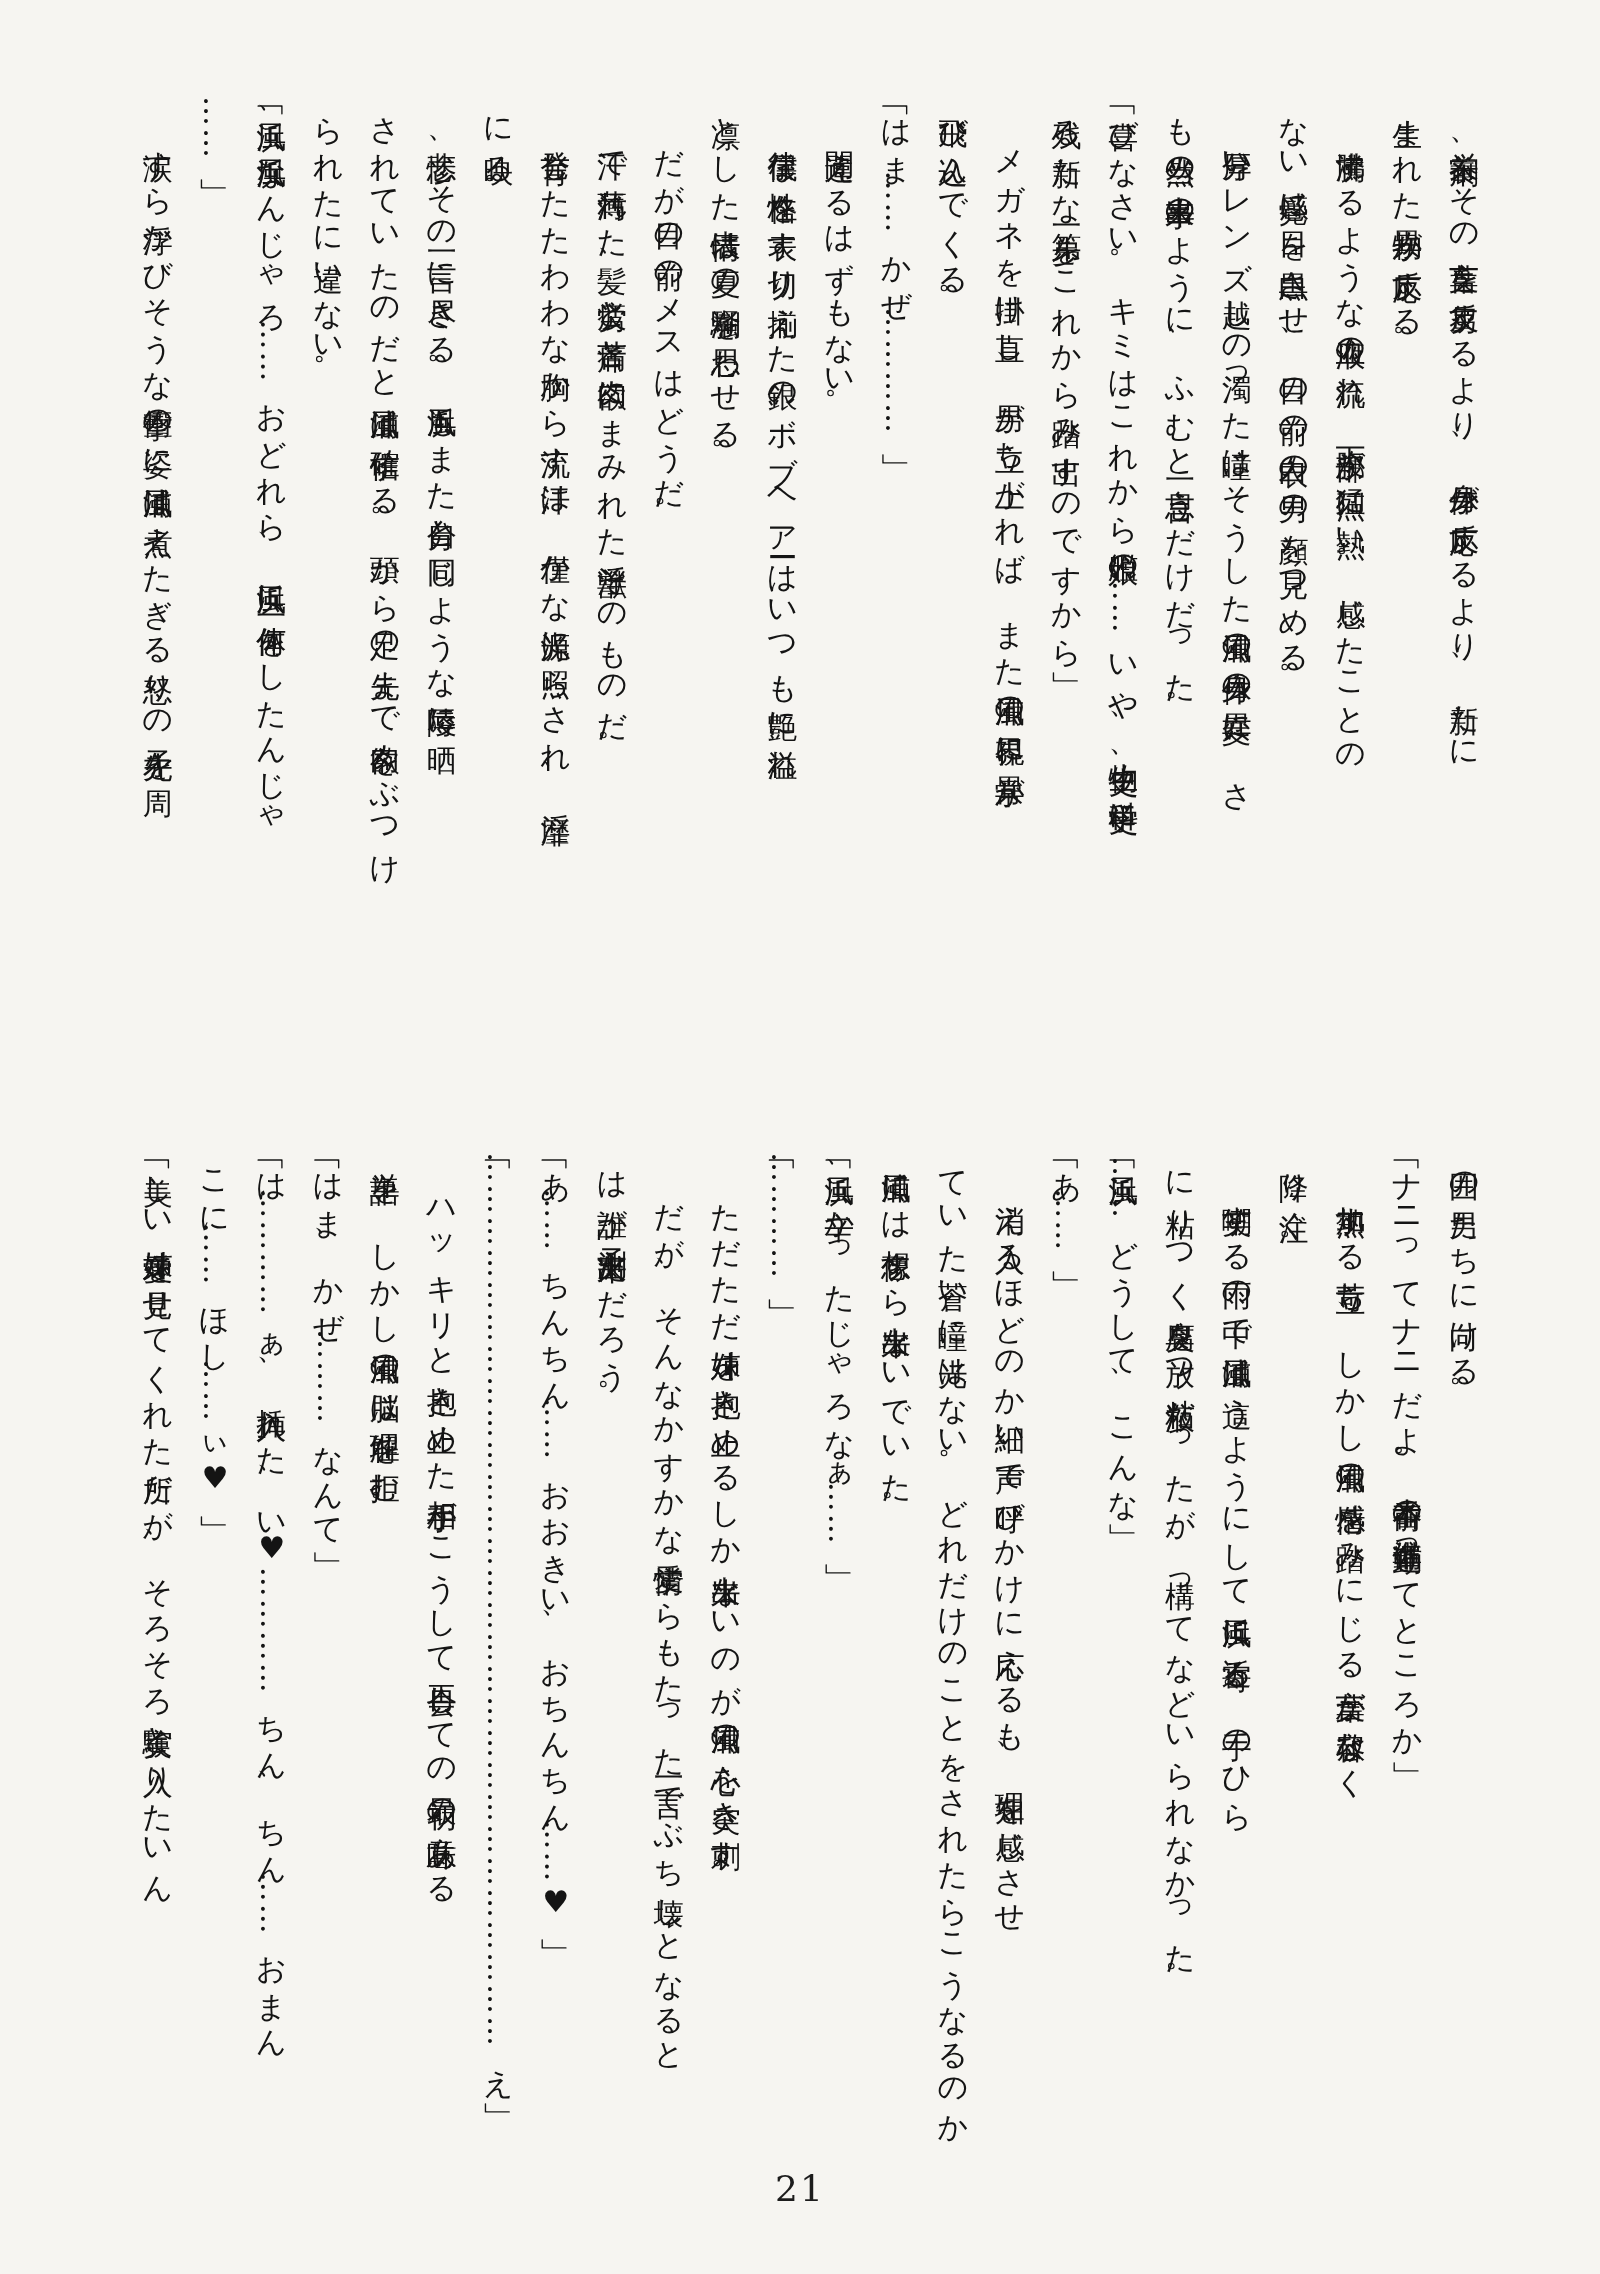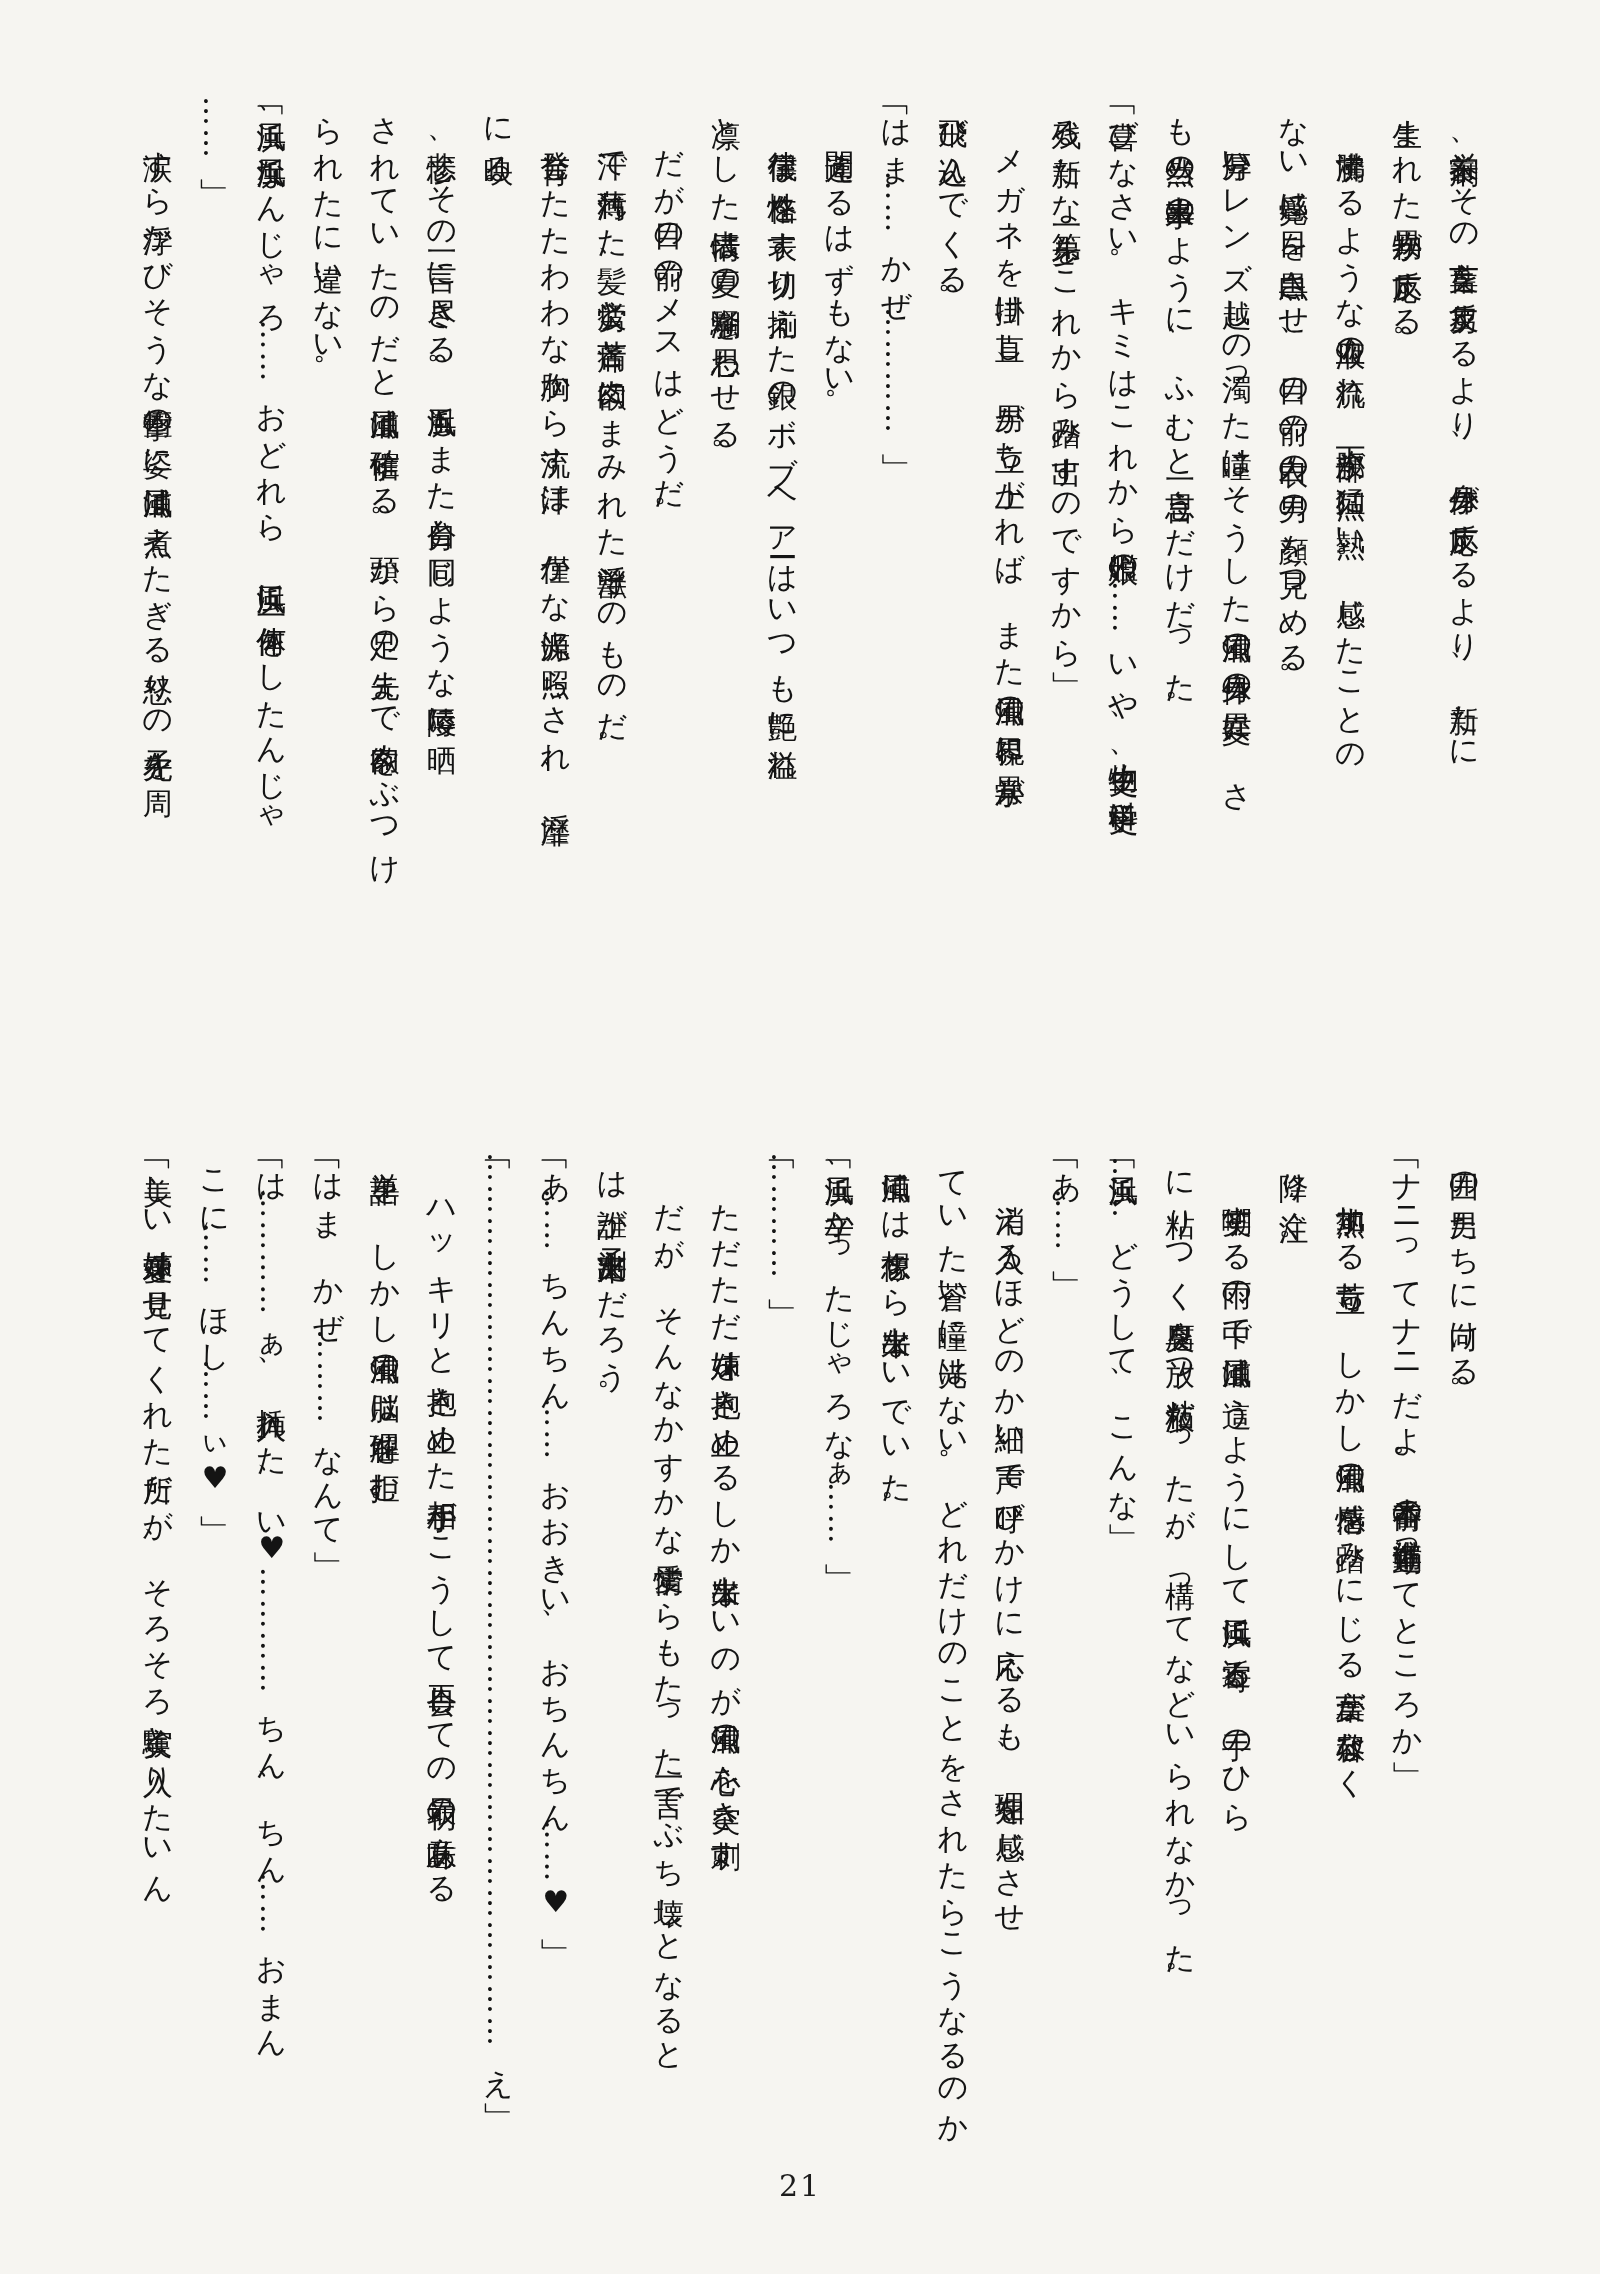--- a/index.html
+++ b/index.html
@@ -36,21 +36,21 @@
     margin: 0;
     padding: 0;
     font-kerning: none;
   }
   .page-number {
     position: absolute;
     top: 2168px;
     left: 0;
     width: 1600px;
     text-align: center;
-    font-size: 30px;
+    font-size: 36px;
     letter-spacing: 2px;
     color: #1c1c1c;
   }
 </style>
 </head>
 <body>
 
 <div class="page">
 
   <div class="text-block text-block-top">

